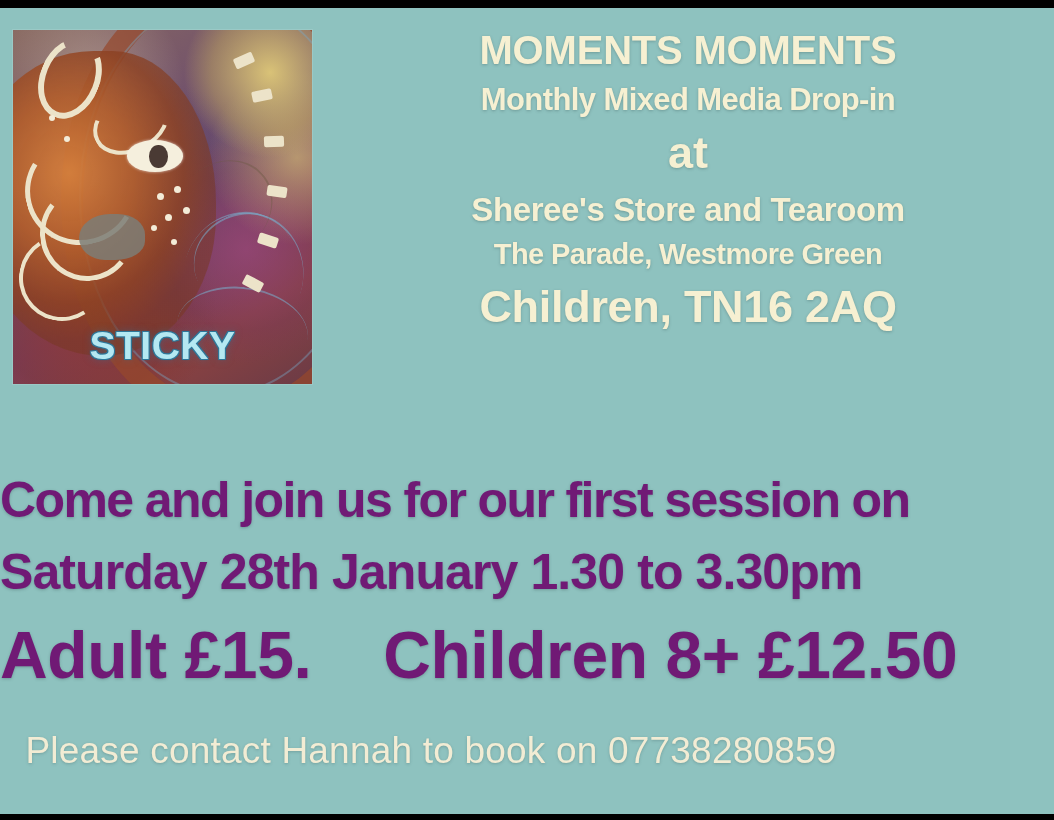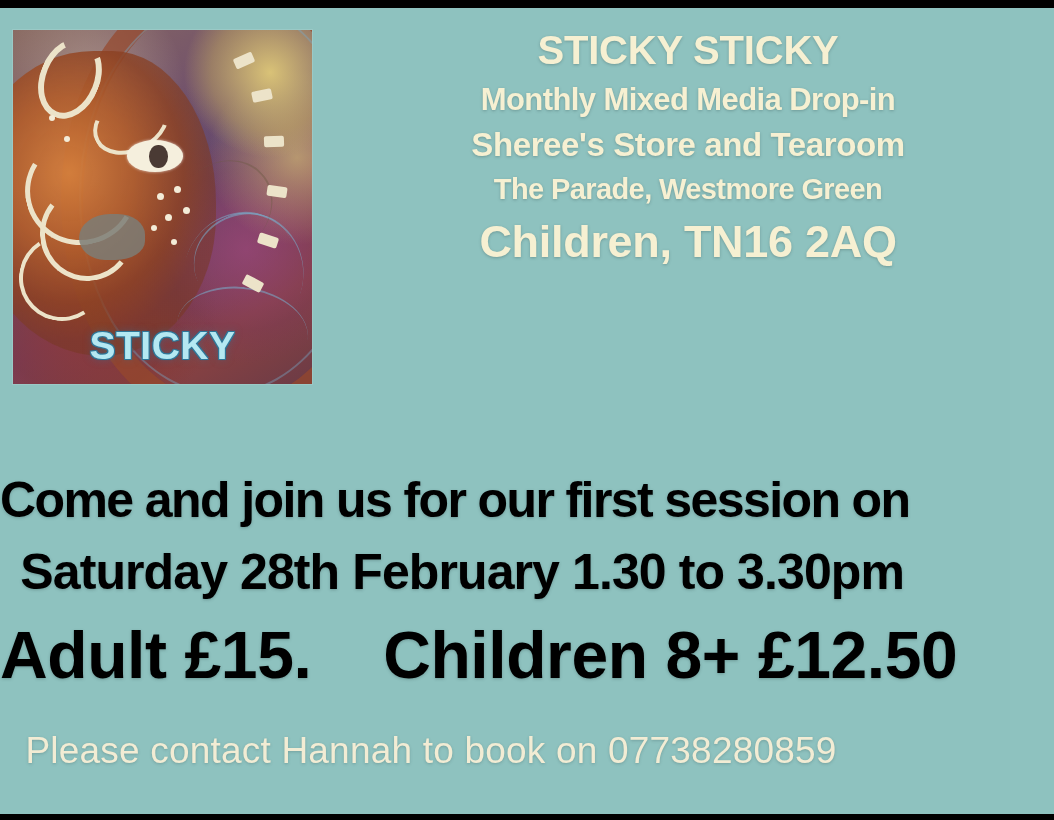--- a/index.html
+++ b/index.html
@@ -191,22 +191,22 @@
   #hl-venue   { font-size: 33px; line-height: 1.45; letter-spacing: -0.4px; }
   #hl-street  { font-size: 29px; line-height: 1.42; letter-spacing: -0.6px; }
   #hl-town    { font-size: 45px; line-height: 1.44; letter-spacing: -0.3px; }
 
   
   #body-text {
     position: absolute;
     left: 0;
     top: 464px;
     width: 904px;
-    text-align: right;
-    color: #000000;
+    text-align: left;
+    color: #701a75;
     font-family: "Liberation Sans", sans-serif;
     font-weight: bold;
     text-shadow: 0 1px 3px rgba(60,90,90,0.38);
   }
   .bline { display: block; white-space: pre; }
   #bl-invite { font-size: 50px; line-height: 1.44; letter-spacing: -1.6px; }
   #bl-when   { font-size: 50px; line-height: 1.44; letter-spacing: -0.9px; }
   #bl-prices { font-size: 66px; line-height: 1.44; letter-spacing: -0.4px; }
 
   
@@ -268,29 +268,30 @@
     <div id="creature-snout"></div>
     <div id="creature-eye"></div>
     <div id="creature-pupil"></div>
 
     <div id="logo-title">
       <span>STICKY</span><br>
     </div>
   </div>
 
   <div id="header-text">
-    <span class="hline" id="hl-brand">STICKY STICKY</span>
+    <span class="hline" id="hl-brand">MOMENTS MOMENTS</span>
     <span class="hline" id="hl-subtitle">Monthly Mixed Media Drop-in</span>
+    <span class="hline" id="hl-at">at</span>
     <span class="hline" id="hl-venue">Sheree's Store and Tearoom</span>
     <span class="hline" id="hl-street">The Parade, Westmore Green</span>
     <span class="hline" id="hl-town">Children, TN16 2AQ</span>
   </div>
 
   <div id="body-text">
     <span class="bline" id="bl-invite">Come and join us for our first session on</span>
-    <span class="bline" id="bl-when">Saturday 28th February 1.30 to 3.30pm</span>
+    <span class="bline" id="bl-when">Saturday 28th January 1.30 to 3.30pm</span>
     <span class="bline" id="bl-prices">Adult £15.    Children 8+ £12.50</span>
   </div>
 
   <div id="footer-text">Please contact Hannah to book on 07738280859</div>
 
   <div class="letterbox bottom"></div>
 </div>
 
 </body></html>

